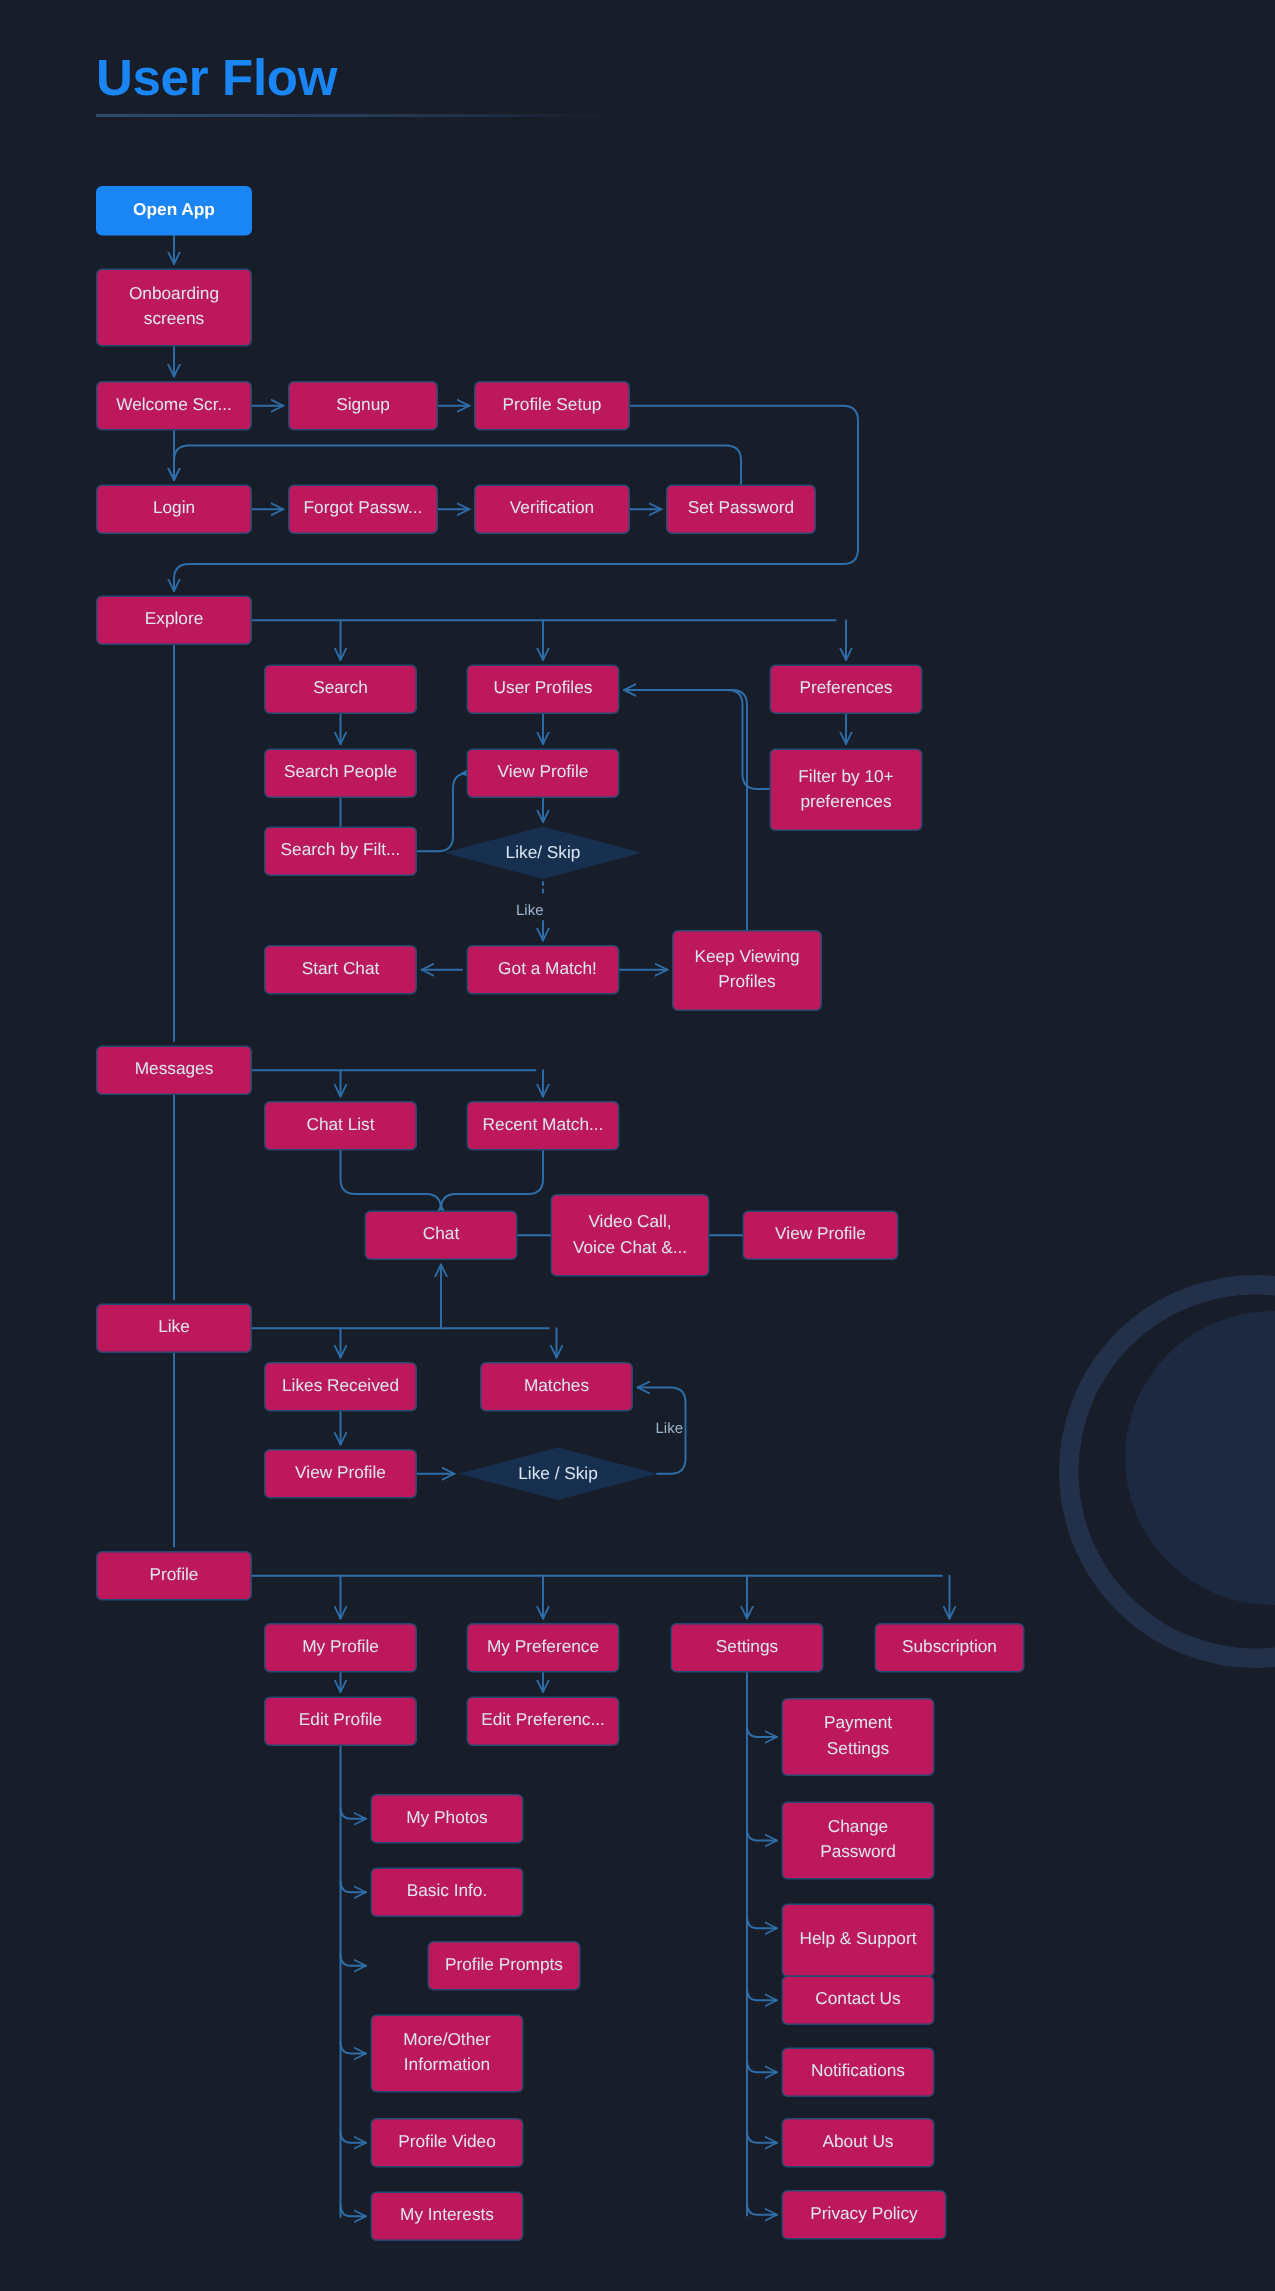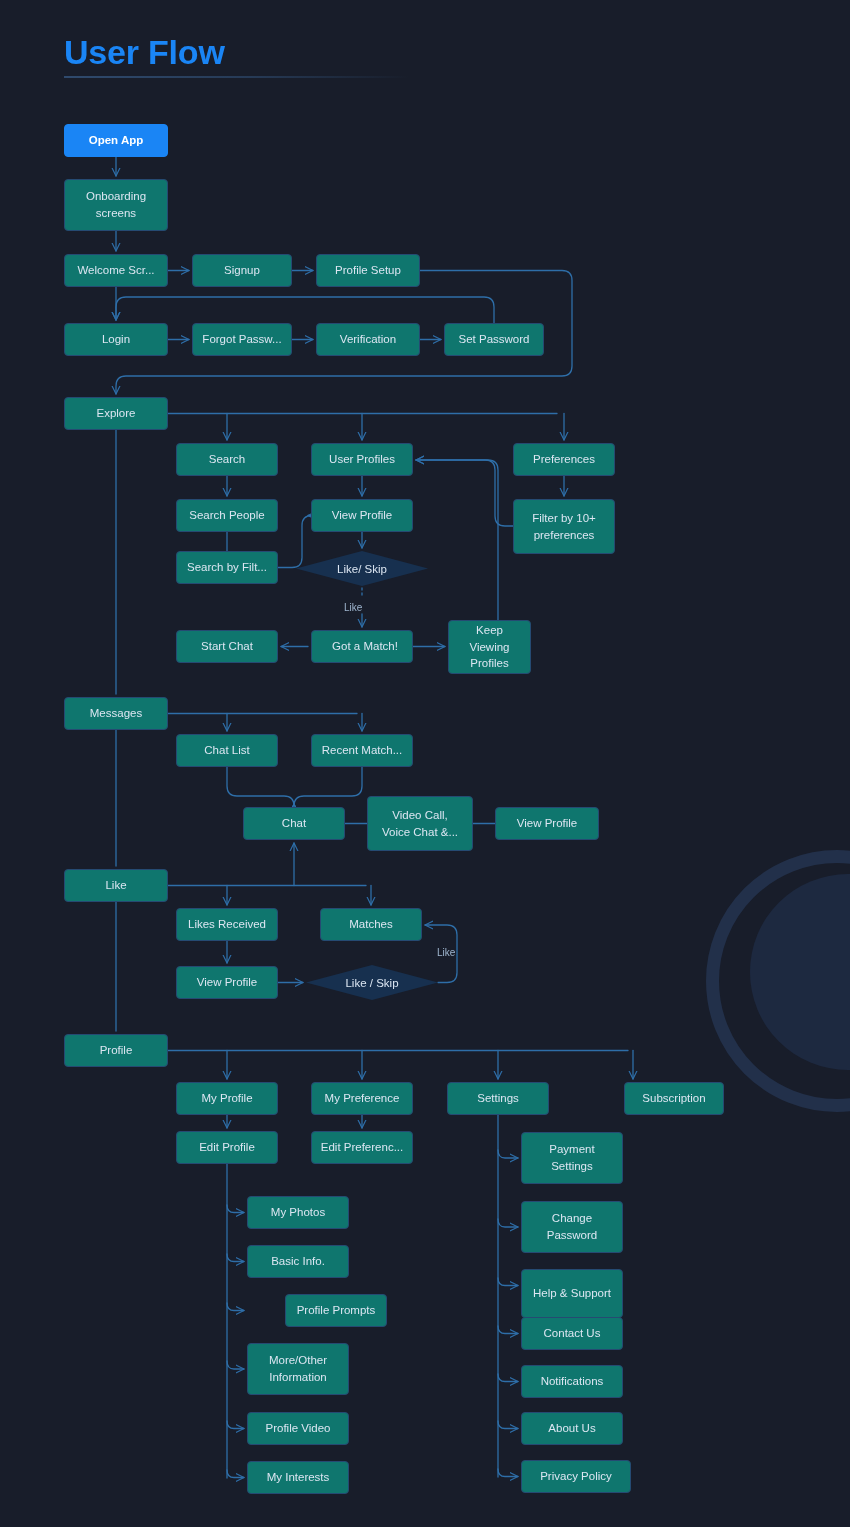--- a/index.html
+++ b/index.html
@@ -32,21 +32,21 @@
     position:absolute;left:64px;top:76px;width:345px;height:2px;
     background:linear-gradient(to right,#2f4a6d 0%,#263a56 55%,rgba(24,29,42,0) 100%);
   }
 
   
   #wires{position:absolute;left:0;top:0;width:850px;height:1527px;}
 
   
   .node{
     position:absolute;box-sizing:border-box;
-    background:#0f766e;border:1px solid #254a72;border-radius:4px;
+    background:#be185d;border:1px solid #254a72;border-radius:4px;
     color:#dce6f2;font-size:11.5px;line-height:1.35;
     display:flex;align-items:center;justify-content:center;text-align:center;
     padding:2px 6px;
   }
   .node.primary{background:#1a85f5;border-color:#1a85f5;color:#ffffff;font-weight:bold;}
   .node.two-line{line-height:1.45;}
 
   
   .diamond{
     position:absolute;box-sizing:border-box;
@@ -236,21 +236,21 @@
       <div class="diamond" style="left: 296px; top: 551px; width: 132px; height: 35px;">
         <div class="dshape"></div>
         <div class="dlabel">Like/ Skip</div>
       </div>
       <div class="node" style="left: 176px; top: 630px; width: 102px; height: 33px;">
         <span>Start Chat</span>
       </div>
       <div class="node" style="left: 311px; top: 630px; width: 102px; height: 33px; padding-left: 12px;">
         <span>Got a Match!</span>
       </div>
-      <div class="node two-line" style="left: 448px; top: 620px; width: 83px; height: 54px;">
+      <div class="node two-line" style="left: 448px; top: 620px; width: 100px; height: 54px;">
         <span>Keep Viewing<br>Profiles</span>
       </div>
       <div class="node" style="left: 64px; top: 697px; width: 104px; height: 33px;">
         <span>Messages</span>
       </div>
       <div class="node" style="left: 176px; top: 734px; width: 102px; height: 33px;">
         <span>Chat List</span>
       </div>
       <div class="node" style="left: 311px; top: 734px; width: 102px; height: 33px;">
         <span>Recent Match...</span>
@@ -285,21 +285,21 @@
       </div>
       <div class="node" style="left: 176px; top: 1082px; width: 102px; height: 33px;">
         <span>My Profile</span>
       </div>
       <div class="node" style="left: 311px; top: 1082px; width: 102px; height: 33px;">
         <span>My Preference</span>
       </div>
       <div class="node" style="left: 447px; top: 1082px; width: 102px; height: 33px;">
         <span>Settings</span>
       </div>
-      <div class="node" style="left: 583px; top: 1082px; width: 100px; height: 33px; margin-left: 41px;">
+      <div class="node" style="left: 583px; top: 1082px; width: 100px; height: 33px;">
         <span>Subscription</span>
       </div>
       <div class="node" style="left: 176px; top: 1131px; width: 102px; height: 33px;">
         <span>Edit Profile</span>
       </div>
       <div class="node" style="left: 311px; top: 1131px; width: 102px; height: 33px;">
         <span>Edit Preferenc...</span>
       </div>
       <div class="node" style="left: 247px; top: 1196px; width: 102px; height: 33px;">
         <span>My Photos</span>

